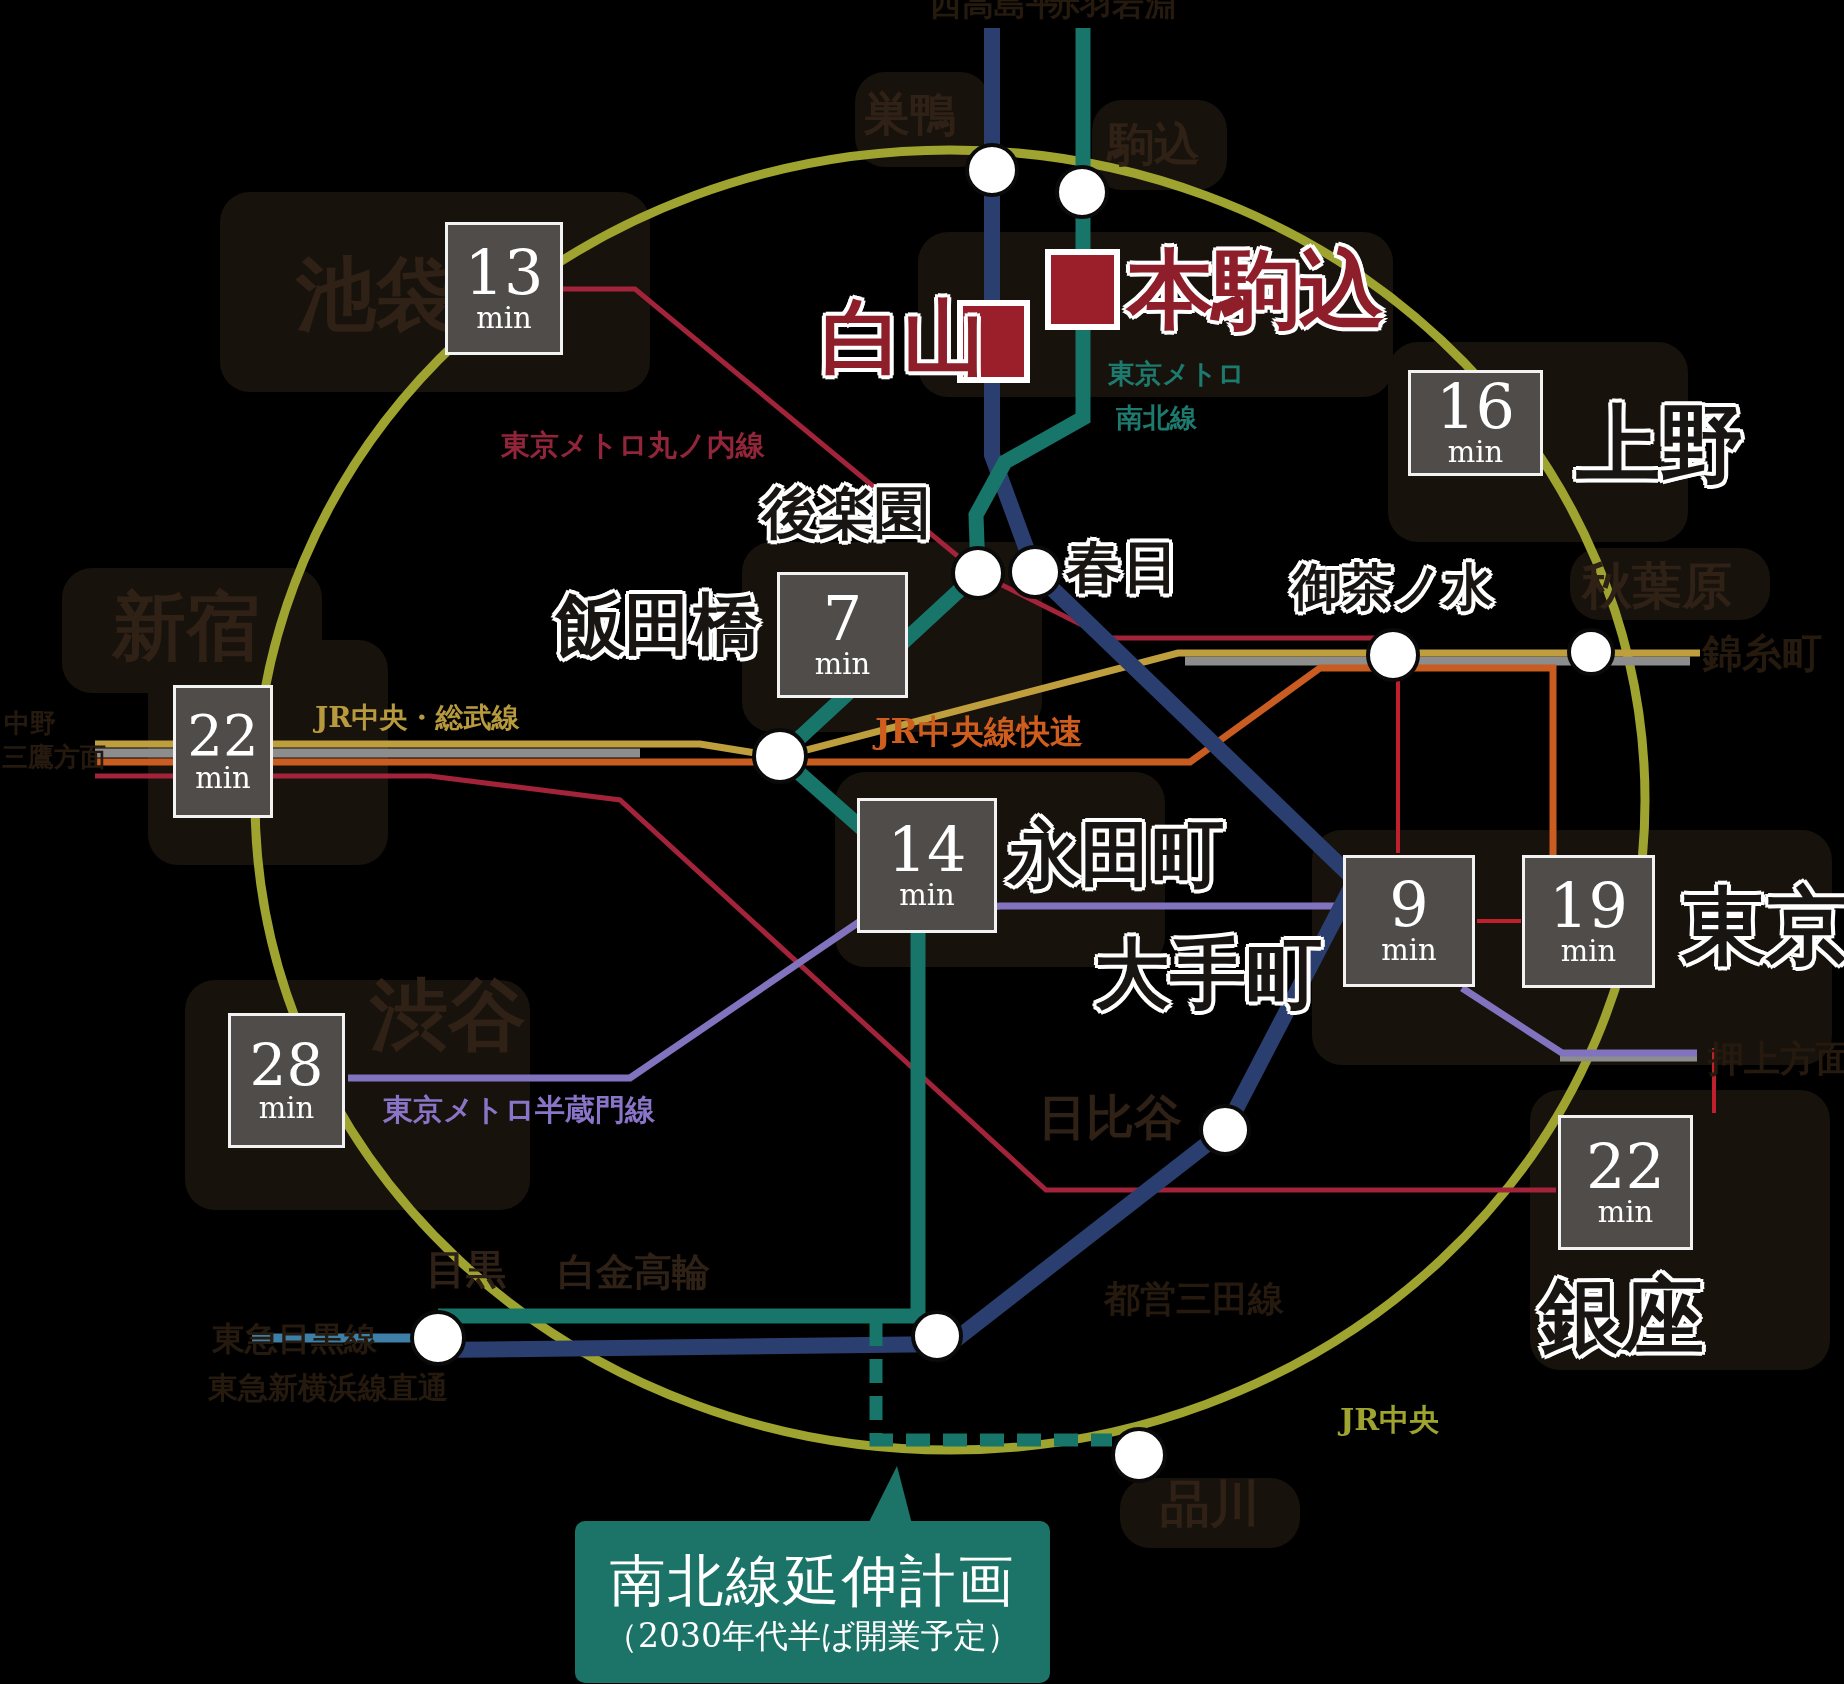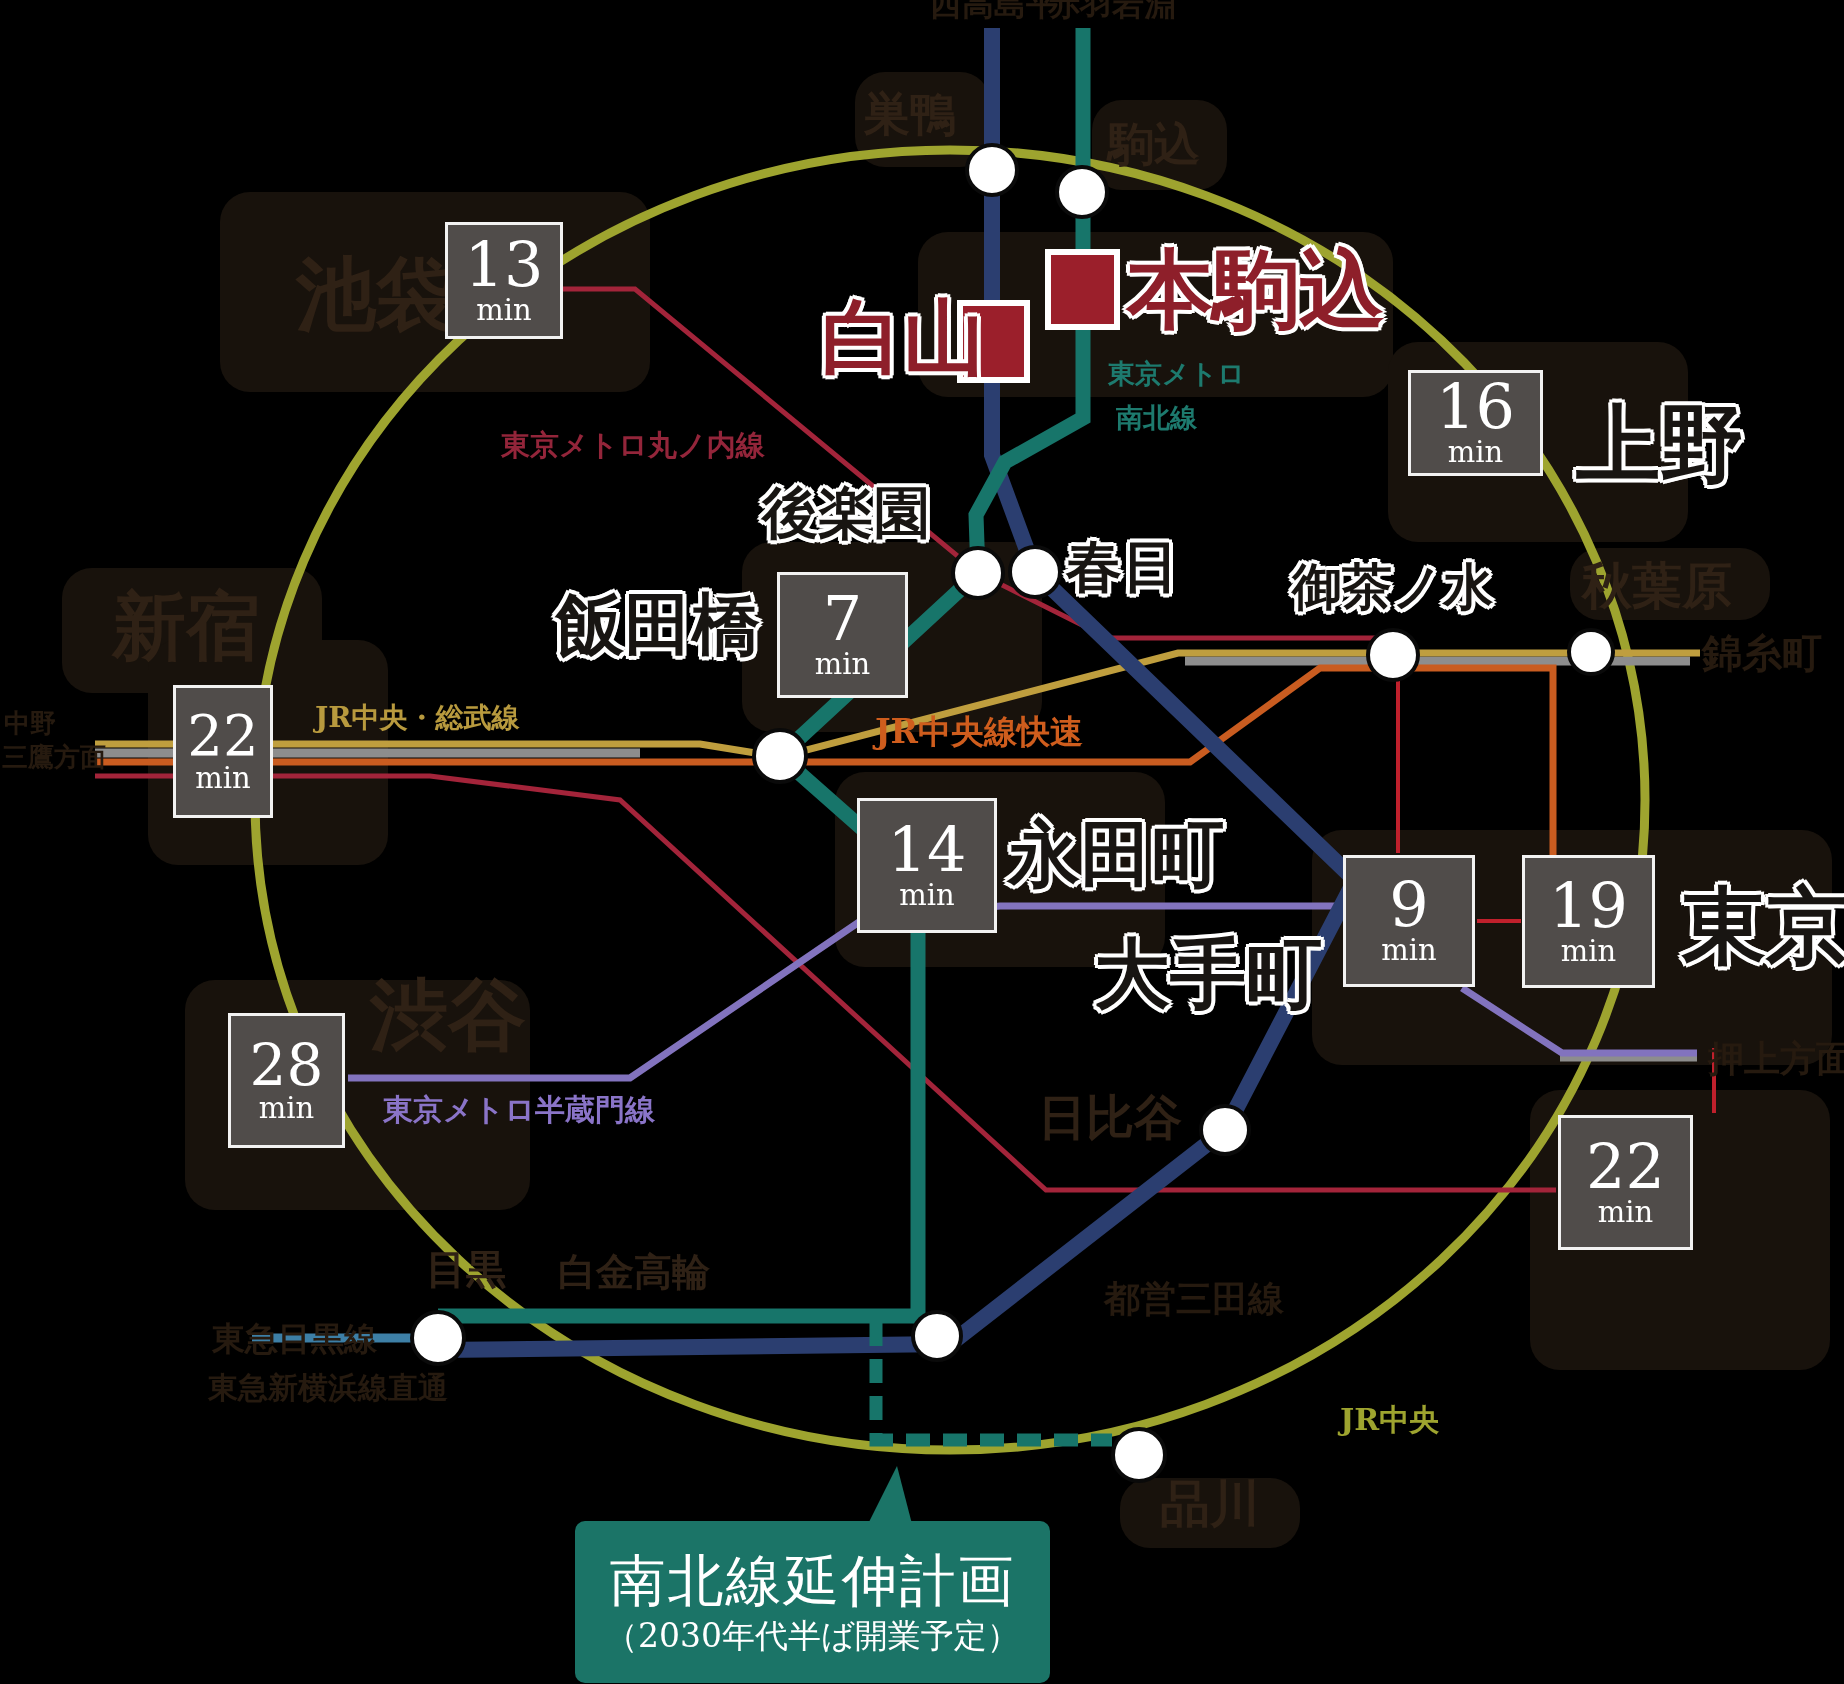--- a/index.html
+++ b/index.html
@@ -126,22 +126,23 @@
   <div class="st red" style="left:821px;top:296px;font-size:82px;">白山</div>
   <div class="st red" style="left:1127px;top:246px;font-size:86px;">本駒込</div>
   <div class="st" style="left:762px;top:484px;font-size:56px;">後楽園</div>
   <div class="st" style="left:1066px;top:538px;font-size:56px;">春日</div>
   <div class="st" style="left:556px;top:590px;font-size:68px;">飯田橋</div>
   <div class="st" style="left:1292px;top:562px;font-size:50px;">御茶ノ水</div>
   <div class="st" style="left:1008px;top:818px;font-size:72px;">永田町</div>
   <div class="st" style="left:1094px;top:936px;font-size:76px;">大手町</div>
   <div class="st" style="left:1576px;top:402px;font-size:84px;">上野</div>
   <div class="st" style="left:1682px;top:884px;font-size:84px;">東京</div>
+  <div class="st" style="left:1540px;top:1274px;font-size:82px;">銀座</div>
 
-  <div class="badge" style="left:445px;top:222px;width:118px;height:117px;">
+  <div class="badge" style="left:445px;top:222px;width:118px;height:133px;">
     <span class="num">13</span>
     <span class="unit">min</span>
   </div>
   <div class="badge" style="left:1408px;top:370px;width:135px;height:106px;">
     <span class="num">16</span>
     <span class="unit">min</span>
   </div>
   <div class="badge" style="left:777px;top:572px;width:131px;height:126px;">
     <span class="num">7</span>
     <span class="unit">min</span>

